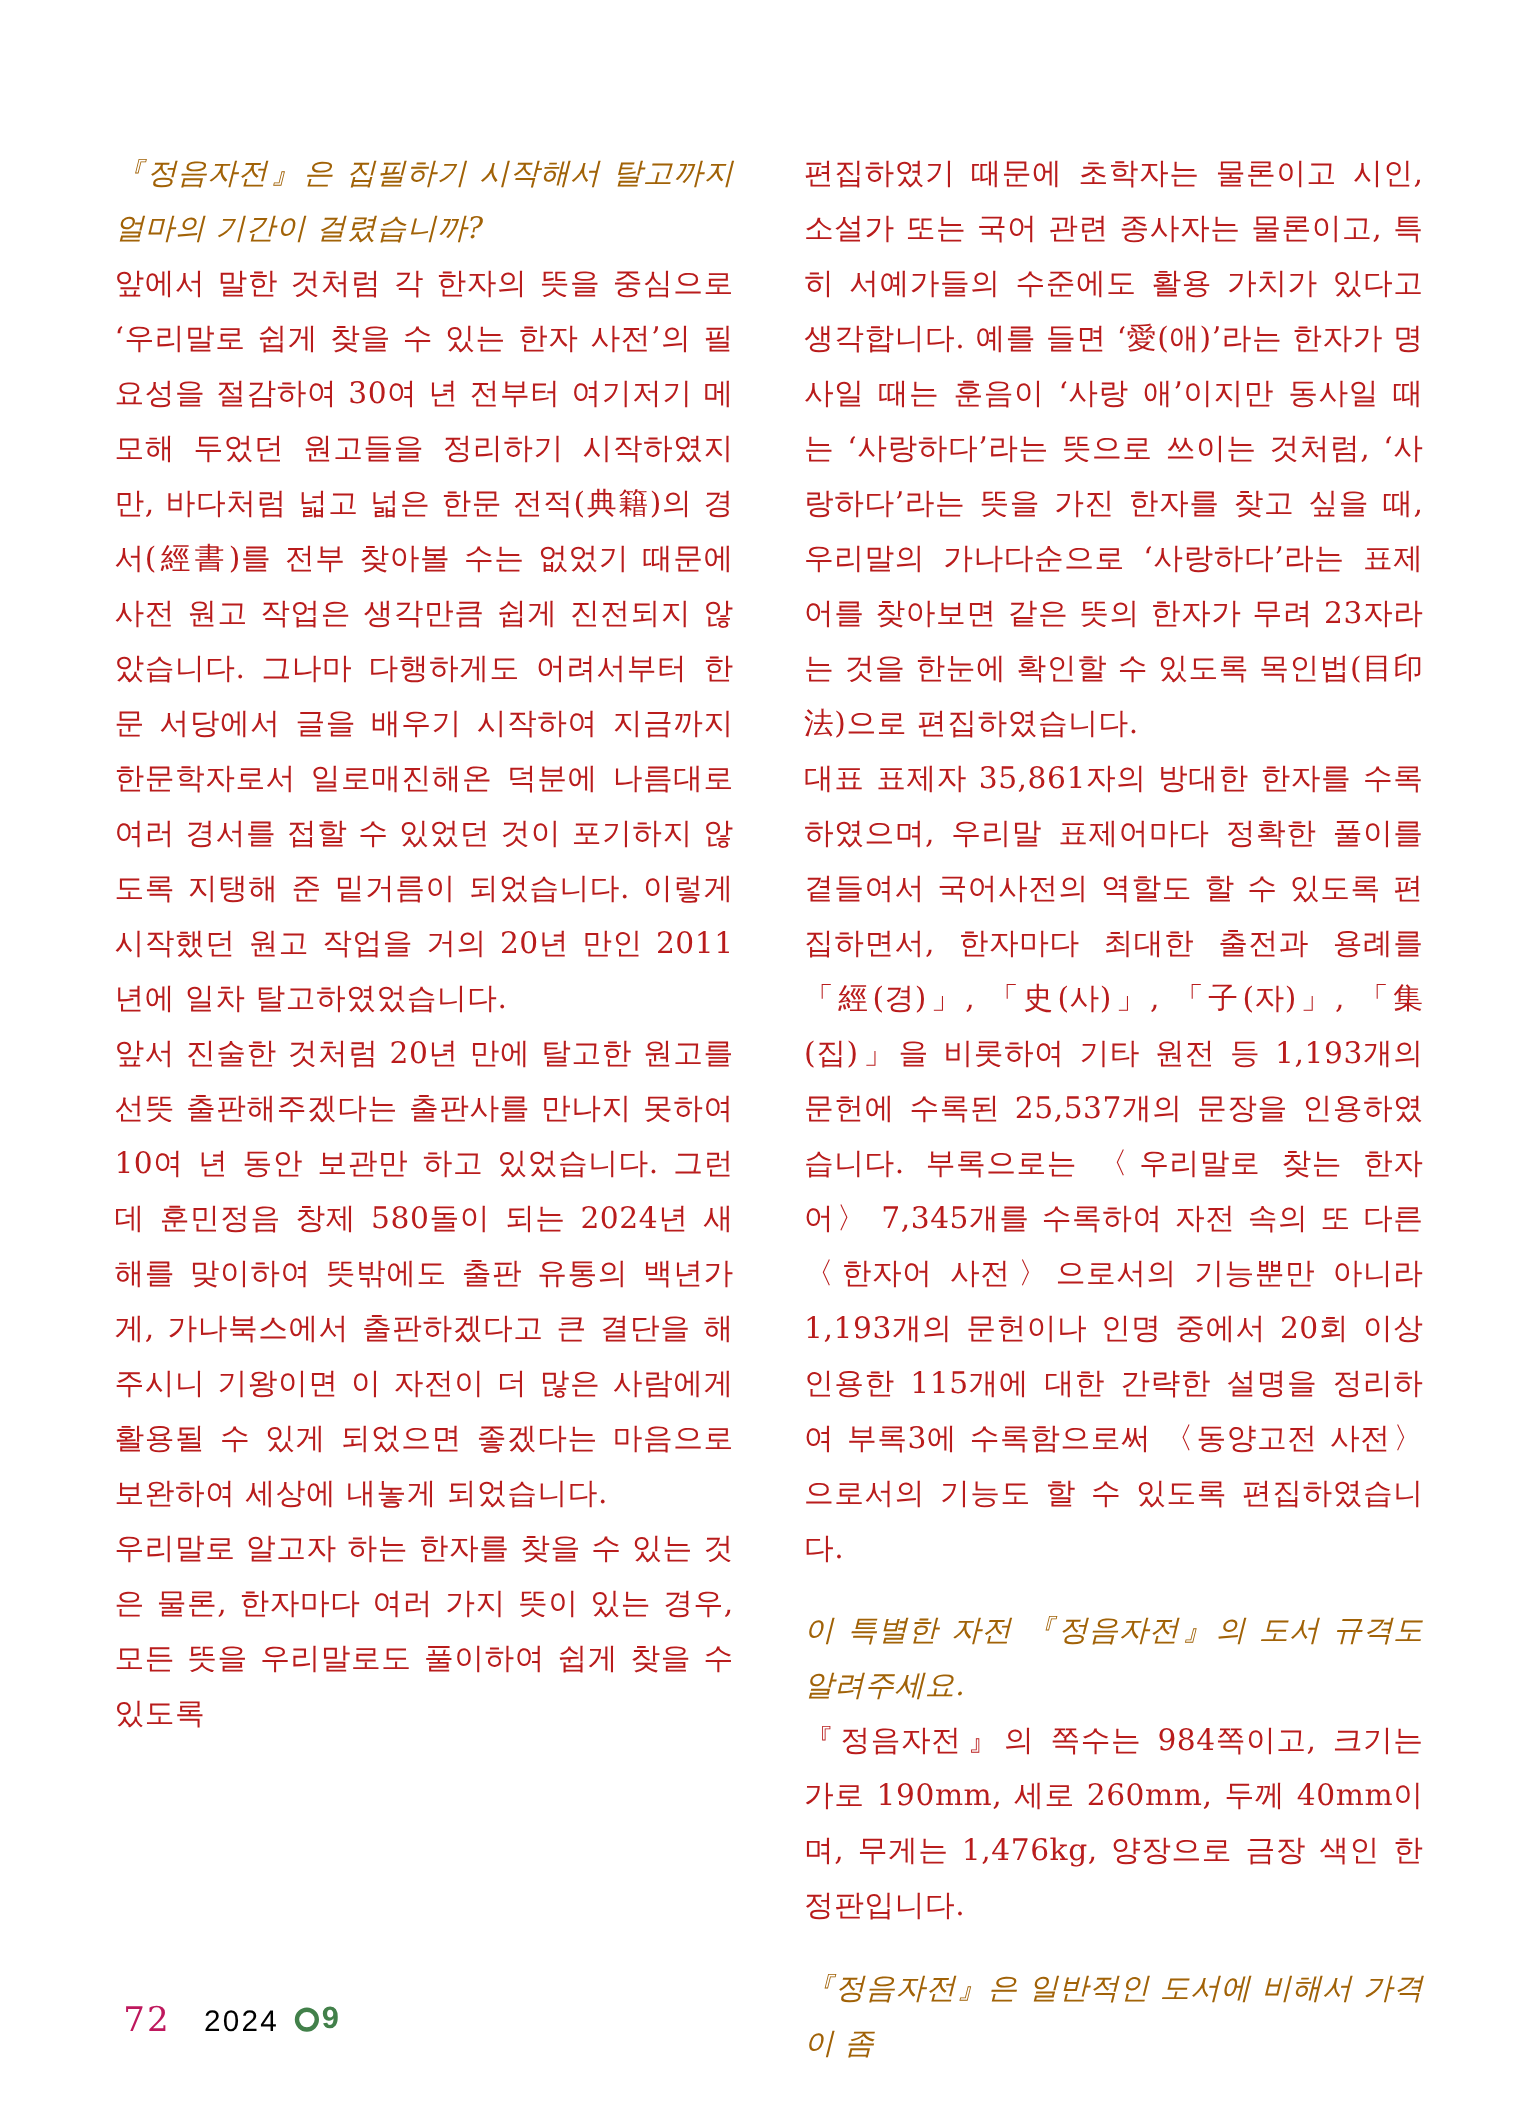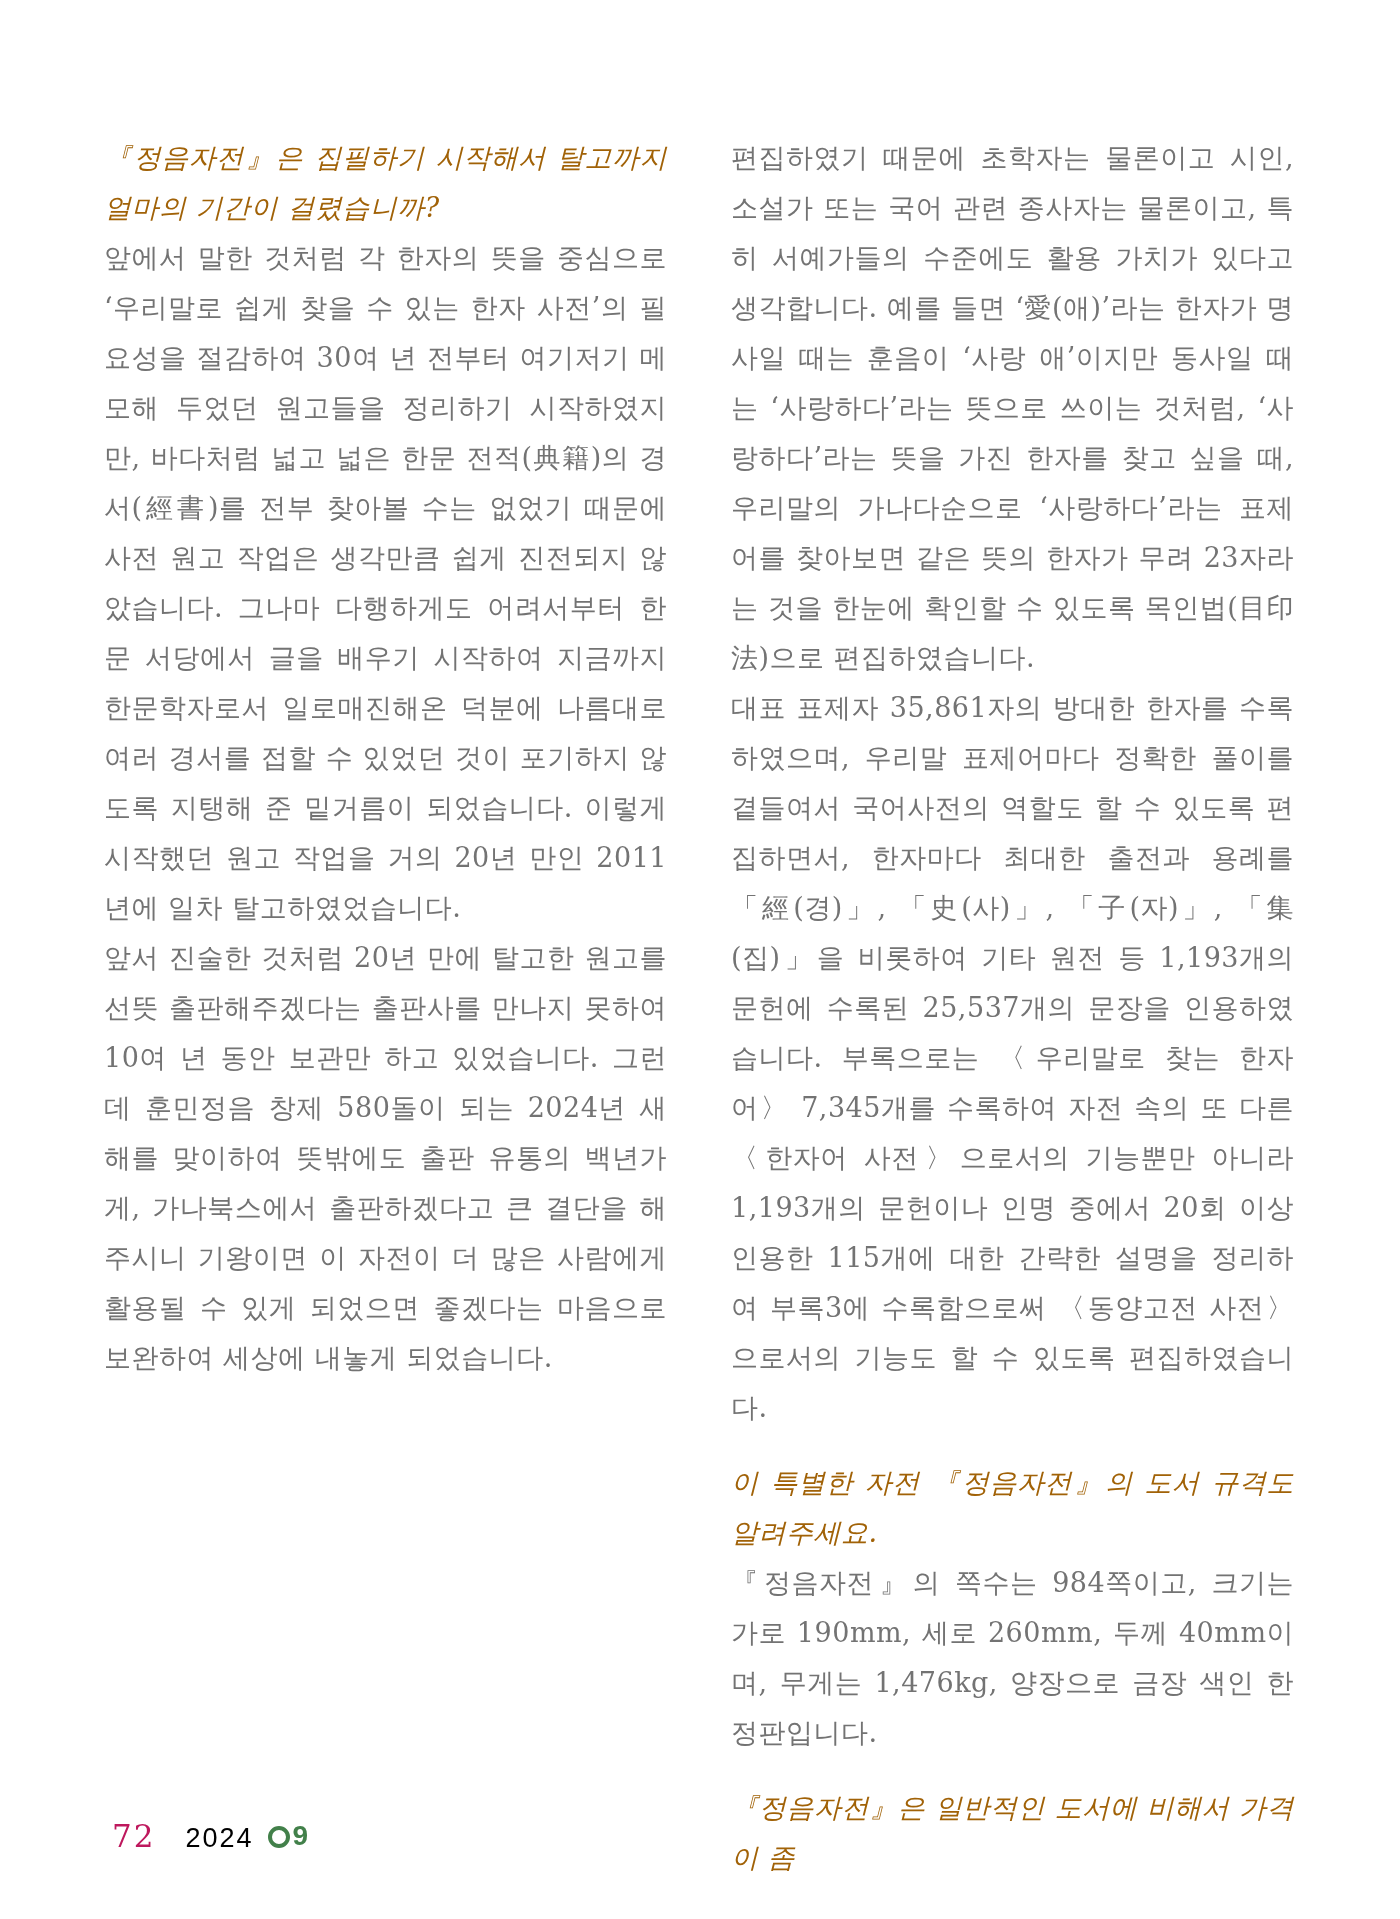--- a/index.html
+++ b/index.html
@@ -27,21 +27,21 @@
   }
   .col-left  { left: 104px; }
   .col-right { left: 731px; }
   .col p { margin: 0; }
   .col p.q {
     color: #a16207;
     font-style: italic;
     margin-top: 25px;
   }
   .col p:first-child { margin-top: 0; }
-  .col p.a { color: #737373; }
+  .col p.a { color: #b91c1c; }
 
   .footer {
     position: absolute;
     left: 112px; top: 1818px;
     display: flex;
     align-items: baseline;
   }
   .page-number {
     font-family: "DejaVu Serif", "Liberation Serif", serif;
     font-size: 31px;
@@ -81,20 +81,21 @@
 </style>
 </head>
 <body>
 
 <div class="page">
 
   <div class="col col-left">
     <p class="q">『정음자전』은 집필하기 시작해서 탈고까지 얼마의 기간이 걸렸습니까?</p>
     <p class="a">앞에서 말한 것처럼 각 한자의 뜻을 중심으로 ‘우리말로 쉽게 찾을 수 있는 한자 사전’의 필요성을 절감하여 30여 년 전부터 여기저기 메모해 두었던 원고들을 정리하기 시작하였지만, 바다처럼 넓고 넓은 한문 전적(典籍)의 경서(經書)를 전부 찾아볼 수는 없었기 때문에 사전 원고 작업은 생각만큼 쉽게 진전되지 않았습니다. 그나마 다행하게도 어려서부터 한문 서당에서 글을 배우기 시작하여 지금까지 한문학자로서 일로매진해온 덕분에 나름대로 여러 경서를 접할 수 있었던 것이 포기하지 않도록 지탱해 준 밑거름이 되었습니다. 이렇게 시작했던 원고 작업을 거의 20년 만인 2011년에 일차 탈고하였었습니다.</p>
     <p class="a">앞서 진술한 것처럼 20년 만에 탈고한 원고를 선뜻 출판해주겠다는 출판사를 만나지 못하여 10여 년 동안 보관만 하고 있었습니다. 그런데 훈민정음 창제 580돌이 되는 2024년 새해를 맞이하여 뜻밖에도 출판 유통의 백년가게, 가나북스에서 출판하겠다고 큰 결단을 해주시니 기왕이면 이 자전이 더 많은 사람에게 활용될 수 있게 되었으면 좋겠다는 마음으로 보완하여 세상에 내놓게 되었습니다.</p>
+    <p class="a">우리말로 알고자 하는 한자를 찾을 수 있는 것은 물론, 한자마다 여러 가지 뜻이 있는 경우, 모든 뜻을 우리말로도 풀이하여 쉽게 찾을 수 있도록</p>
   </div>
 
   <div class="col col-right">
     <p class="a">편집하였기 때문에 초학자는 물론이고 시인, 소설가 또는 국어 관련 종사자는 물론이고, 특히 서예가들의 수준에도 활용 가치가 있다고 생각합니다. 예를 들면 ‘愛(애)’라는 한자가 명사일 때는 훈음이 ‘사랑 애’이지만 동사일 때는 ‘사랑하다’라는 뜻으로 쓰이는 것처럼, ‘사랑하다’라는 뜻을 가진 한자를 찾고 싶을 때, 우리말의 가나다순으로 ‘사랑하다’라는 표제어를 찾아보면 같은 뜻의 한자가 무려 23자라는 것을 한눈에 확인할 수 있도록 목인법(目印法)으로 편집하였습니다.</p>
     <p class="a">대표 표제자 35,861자의 방대한 한자를 수록하였으며, 우리말 표제어마다 정확한 풀이를 곁들여서 국어사전의 역할도 할 수 있도록 편집하면서, 한자마다 최대한 출전과 용례를 「經(경)」, 「史(사)」, 「子(자)」, 「集(집)」을 비롯하여 기타 원전 등 1,193개의 문헌에 수록된 25,537개의 문장을 인용하였습니다. 부록으로는 〈우리말로 찾는 한자어〉 7,345개를 수록하여 자전 속의 또 다른 〈한자어 사전〉으로서의 기능뿐만 아니라 1,193개의 문헌이나 인명 중에서 20회 이상 인용한 115개에 대한 간략한 설명을 정리하여 부록3에 수록함으로써 〈동양고전 사전〉으로서의 기능도 할 수 있도록 편집하였습니다.</p>
     <p class="q">이 특별한 자전 『정음자전』의 도서 규격도 알려주세요.</p>
     <p class="a">『정음자전』의 쪽수는 984쪽이고, 크기는 가로 190mm, 세로 260mm, 두께 40mm이며, 무게는 1,476kg, 양장으로 금장 색인 한정판입니다.</p>
     <p class="q">『정음자전』은 일반적인 도서에 비해서 가격이 좀</p>
   </div>
 

